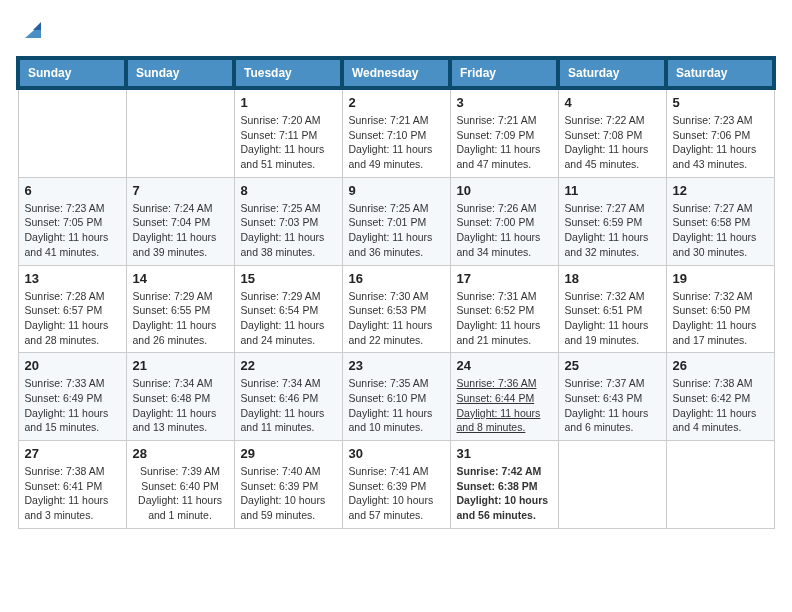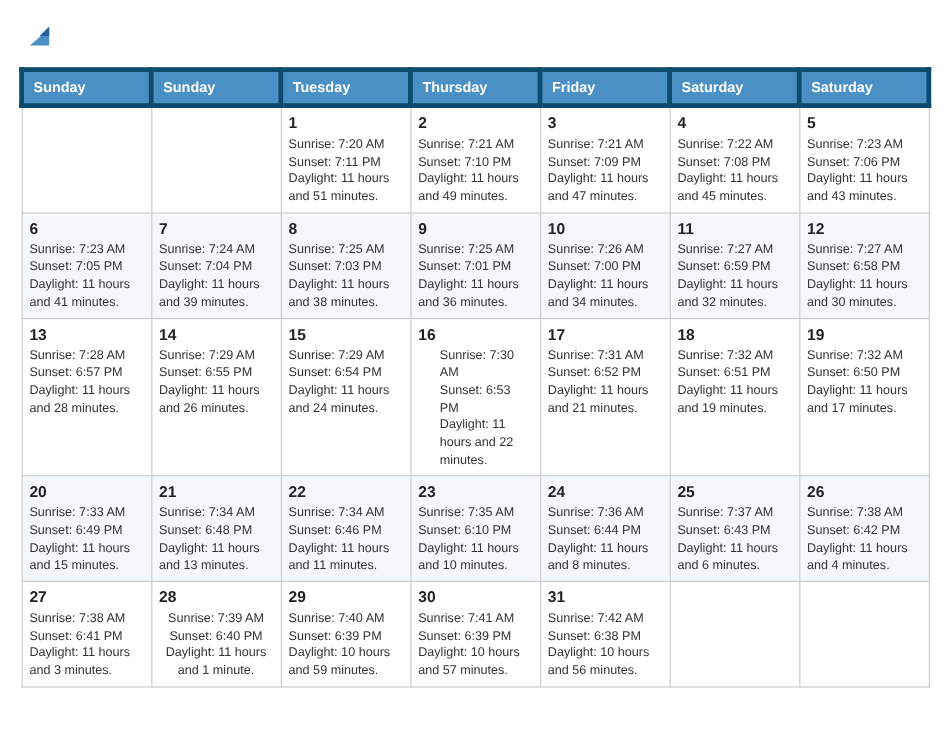--- a/index.html
+++ b/index.html
@@ -97,21 +97,21 @@
     <div class="location"></div>
   </div>
 </div>
 
 <table class="calendar">
   <thead>
     <tr>
     <th>Sunday</th>
         <th>Sunday</th>
         <th>Tuesday</th>
-        <th>Thursday</th>
+        <th>Wednesday</th>
         <th>Friday</th>
         <th>Saturday</th>
         <th>Saturday</th>
       </tr>
   </thead>
   <tbody id="calendar-body">
   <tr>
         <td class="empty"></td>
         <td class="empty"></td>
         <td>
@@ -203,21 +203,21 @@
 Daylight: 11 hours and 26 minutes.</div>
         </td>
         <td>
           <span class="day-number">15</span>
           <div class="day-info" style="white-space: pre-line;">Sunrise: 7:29 AM
 Sunset: 6:54 PM
 Daylight: 11 hours and 24 minutes.</div>
         </td>
         <td>
           <span class="day-number">16</span>
-          <div class="day-info" style="white-space: pre-line; margin-left: 18px;">Sunrise: 7:30 AM
+          <div class="day-info" style="white-space: pre-line;">Sunrise: 7:30 AM
 Sunset: 6:53 PM
 Daylight: 11 hours and 22 minutes.</div>
         </td>
         <td>
           <span class="day-number">17</span>
           <div class="day-info" style="white-space: pre-line;">Sunrise: 7:31 AM
 Sunset: 6:52 PM
 Daylight: 11 hours and 21 minutes.</div>
         </td>
         <td>
@@ -253,21 +253,21 @@
 Daylight: 11 hours and 11 minutes.</div>
         </td>
         <td>
           <span class="day-number">23</span>
           <div class="day-info" style="white-space: pre-line;">Sunrise: 7:35 AM
 Sunset: 6:10 PM
 Daylight: 11 hours and 10 minutes.</div>
         </td>
         <td>
           <span class="day-number">24</span>
-          <div class="day-info" style="white-space: pre-line;">Sunrise: 7:36 AM
+          <div class="day-info" style="white-space: pre-line; text-decoration: underline;">Sunrise: 7:36 AM
 Sunset: 6:44 PM
 Daylight: 11 hours and 8 minutes.</div>
         </td>
         <td>
           <span class="day-number">25</span>
           <div class="day-info" style="white-space: pre-line;">Sunrise: 7:37 AM
 Sunset: 6:43 PM
 Daylight: 11 hours and 6 minutes.</div>
         </td>
         <td>
@@ -297,21 +297,21 @@
 Daylight: 10 hours and 59 minutes.</div>
         </td>
         <td>
           <span class="day-number">30</span>
           <div class="day-info" style="white-space: pre-line;">Sunrise: 7:41 AM
 Sunset: 6:39 PM
 Daylight: 10 hours and 57 minutes.</div>
         </td>
         <td>
           <span class="day-number">31</span>
-          <div class="day-info" style="white-space: pre-line;">Sunrise: 7:42 AM
+          <div class="day-info" style="white-space: pre-line; font-weight: bold;">Sunrise: 7:42 AM
 Sunset: 6:38 PM
 Daylight: 10 hours and 56 minutes.</div>
         </td>
         <td class="empty"></td>
         <td class="empty"></td>
       </tr>
     </tbody>
 </table>
 
 </body></html>

